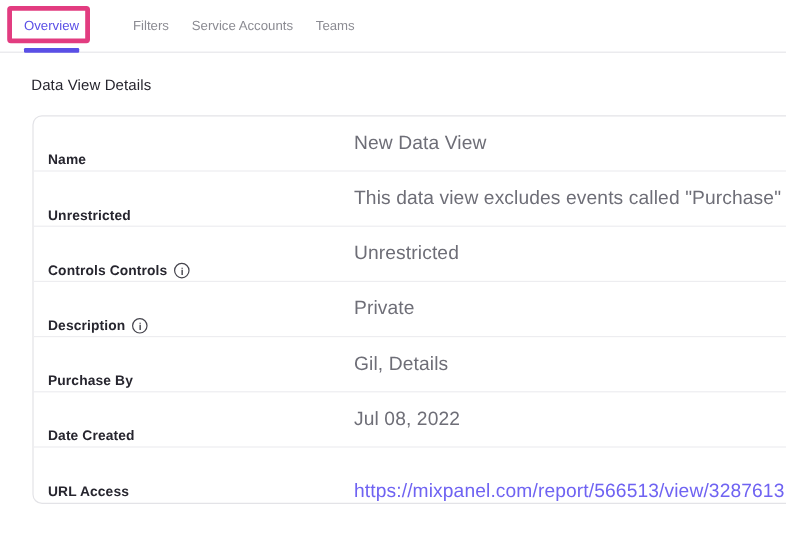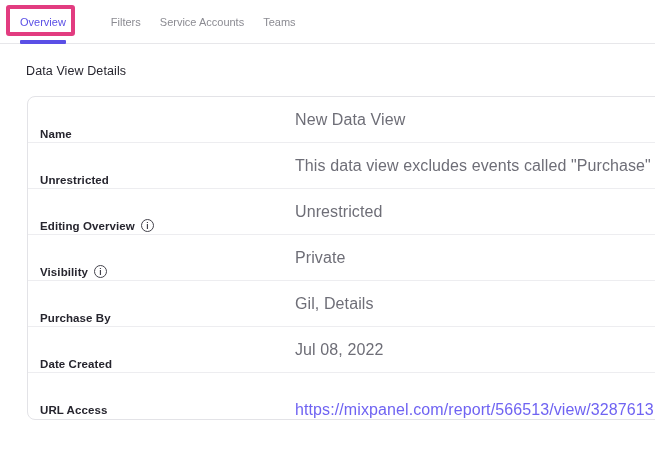--- a/index.html
+++ b/index.html
@@ -133,29 +133,29 @@
 
     <div class="row">
       <div class="row-label">
         <span>Unrestricted</span>
       </div>
       <div class="row-value">This data view excludes events called "Purchase"</div>
     </div>
 
     <div class="row">
       <div class="row-label">
-        <span>Editing Overview</span>
+        <span>Controls Controls</span>
         <span class="info-icon">i</span>
       </div>
       <div class="row-value">Unrestricted</div>
     </div>
 
     <div class="row">
       <div class="row-label">
-        <span>Visibility</span>
+        <span>Description</span>
         <span class="info-icon">i</span>
       </div>
       <div class="row-value">Private</div>
     </div>
 
     <div class="row">
       <div class="row-label">
         <span>Purchase By</span>
       </div>
       <div class="row-value">Gil, Details</div>

